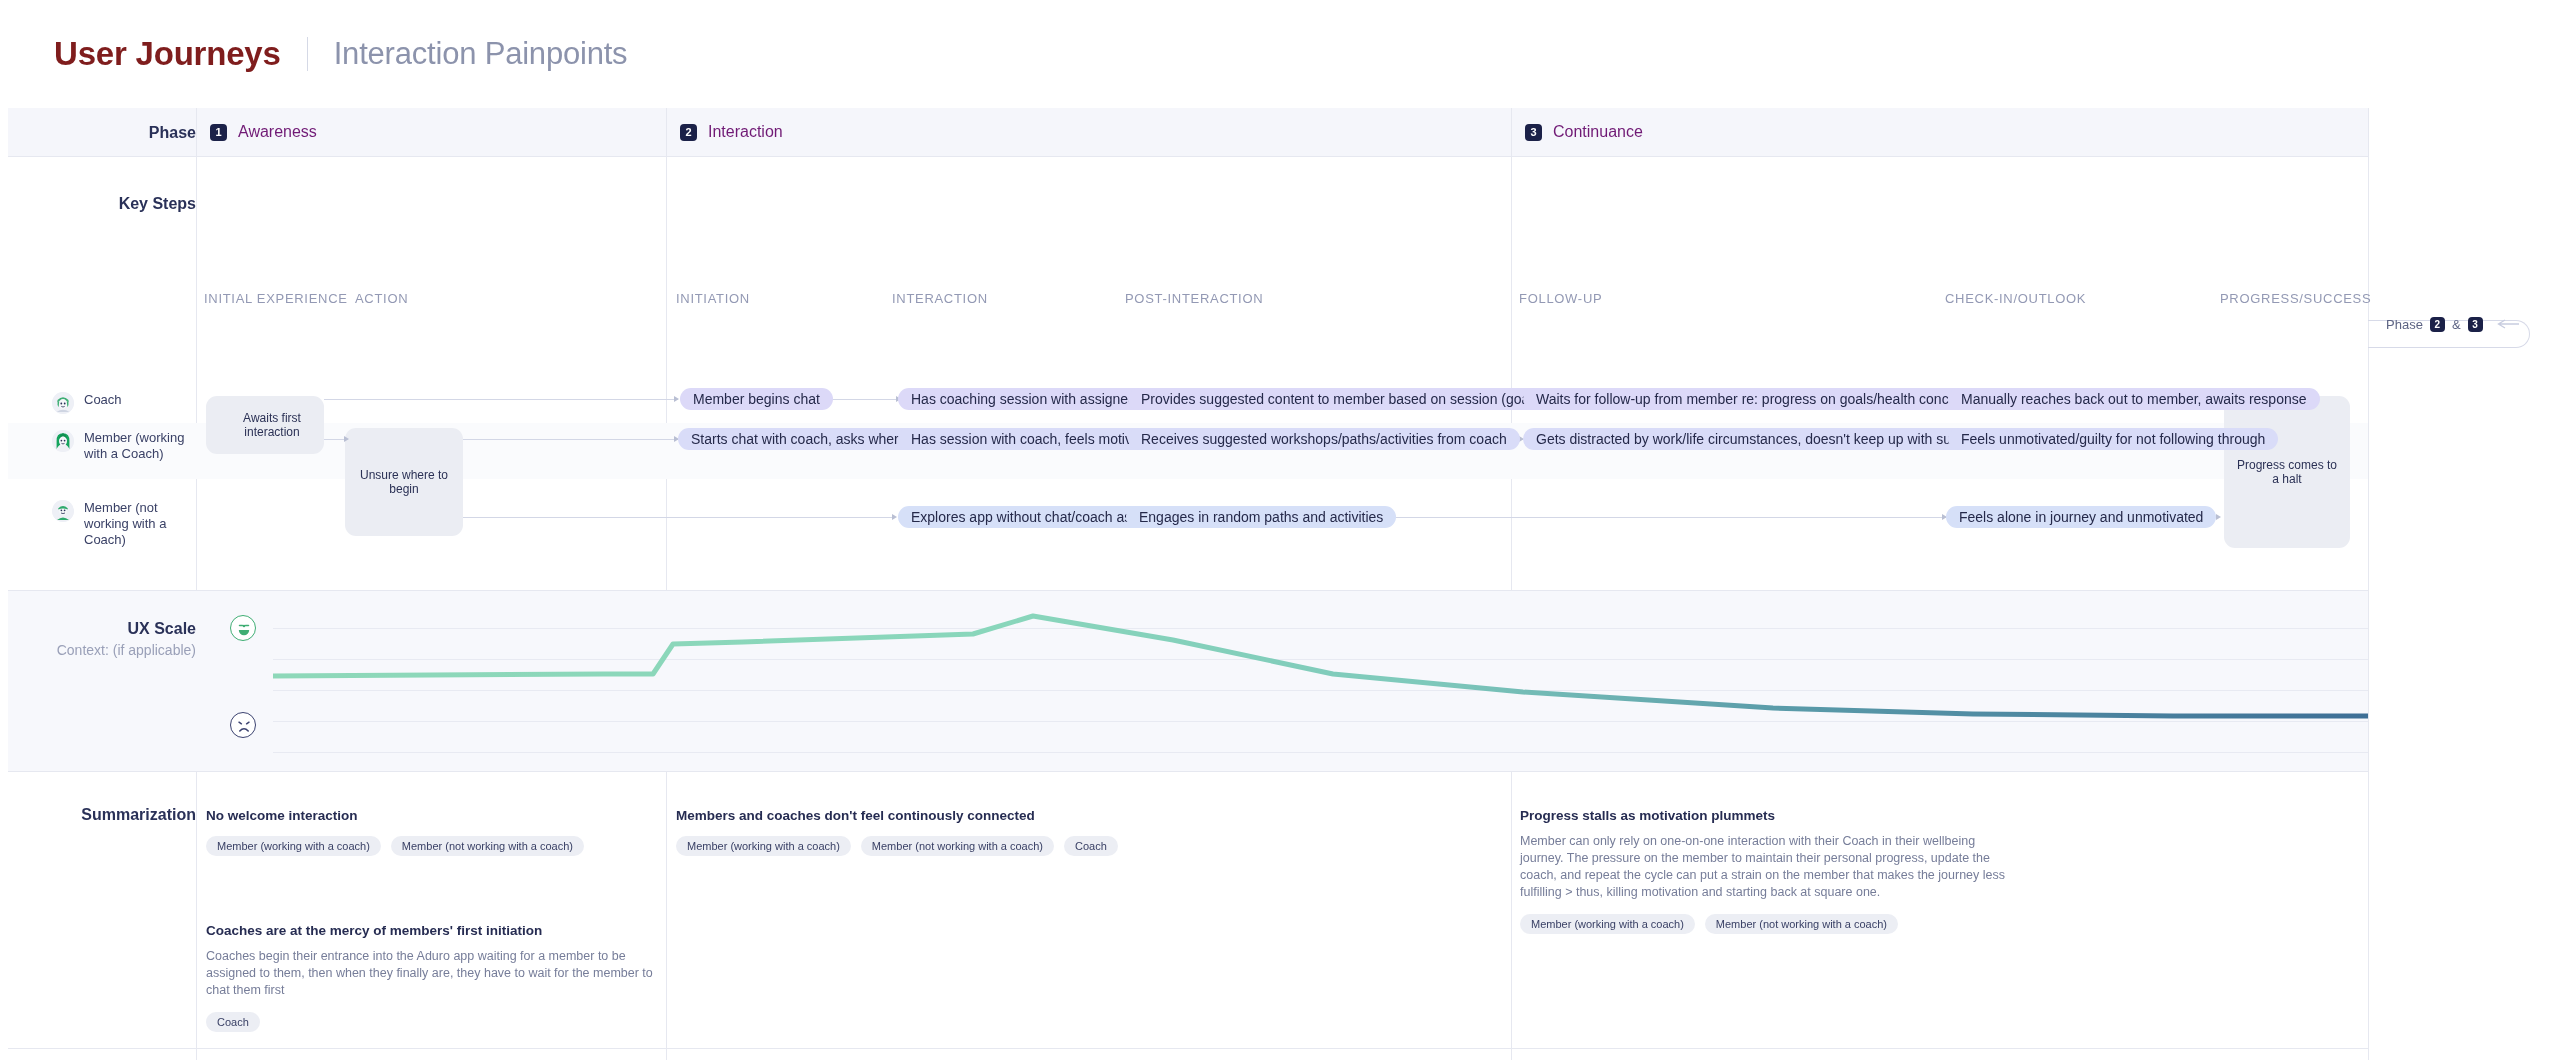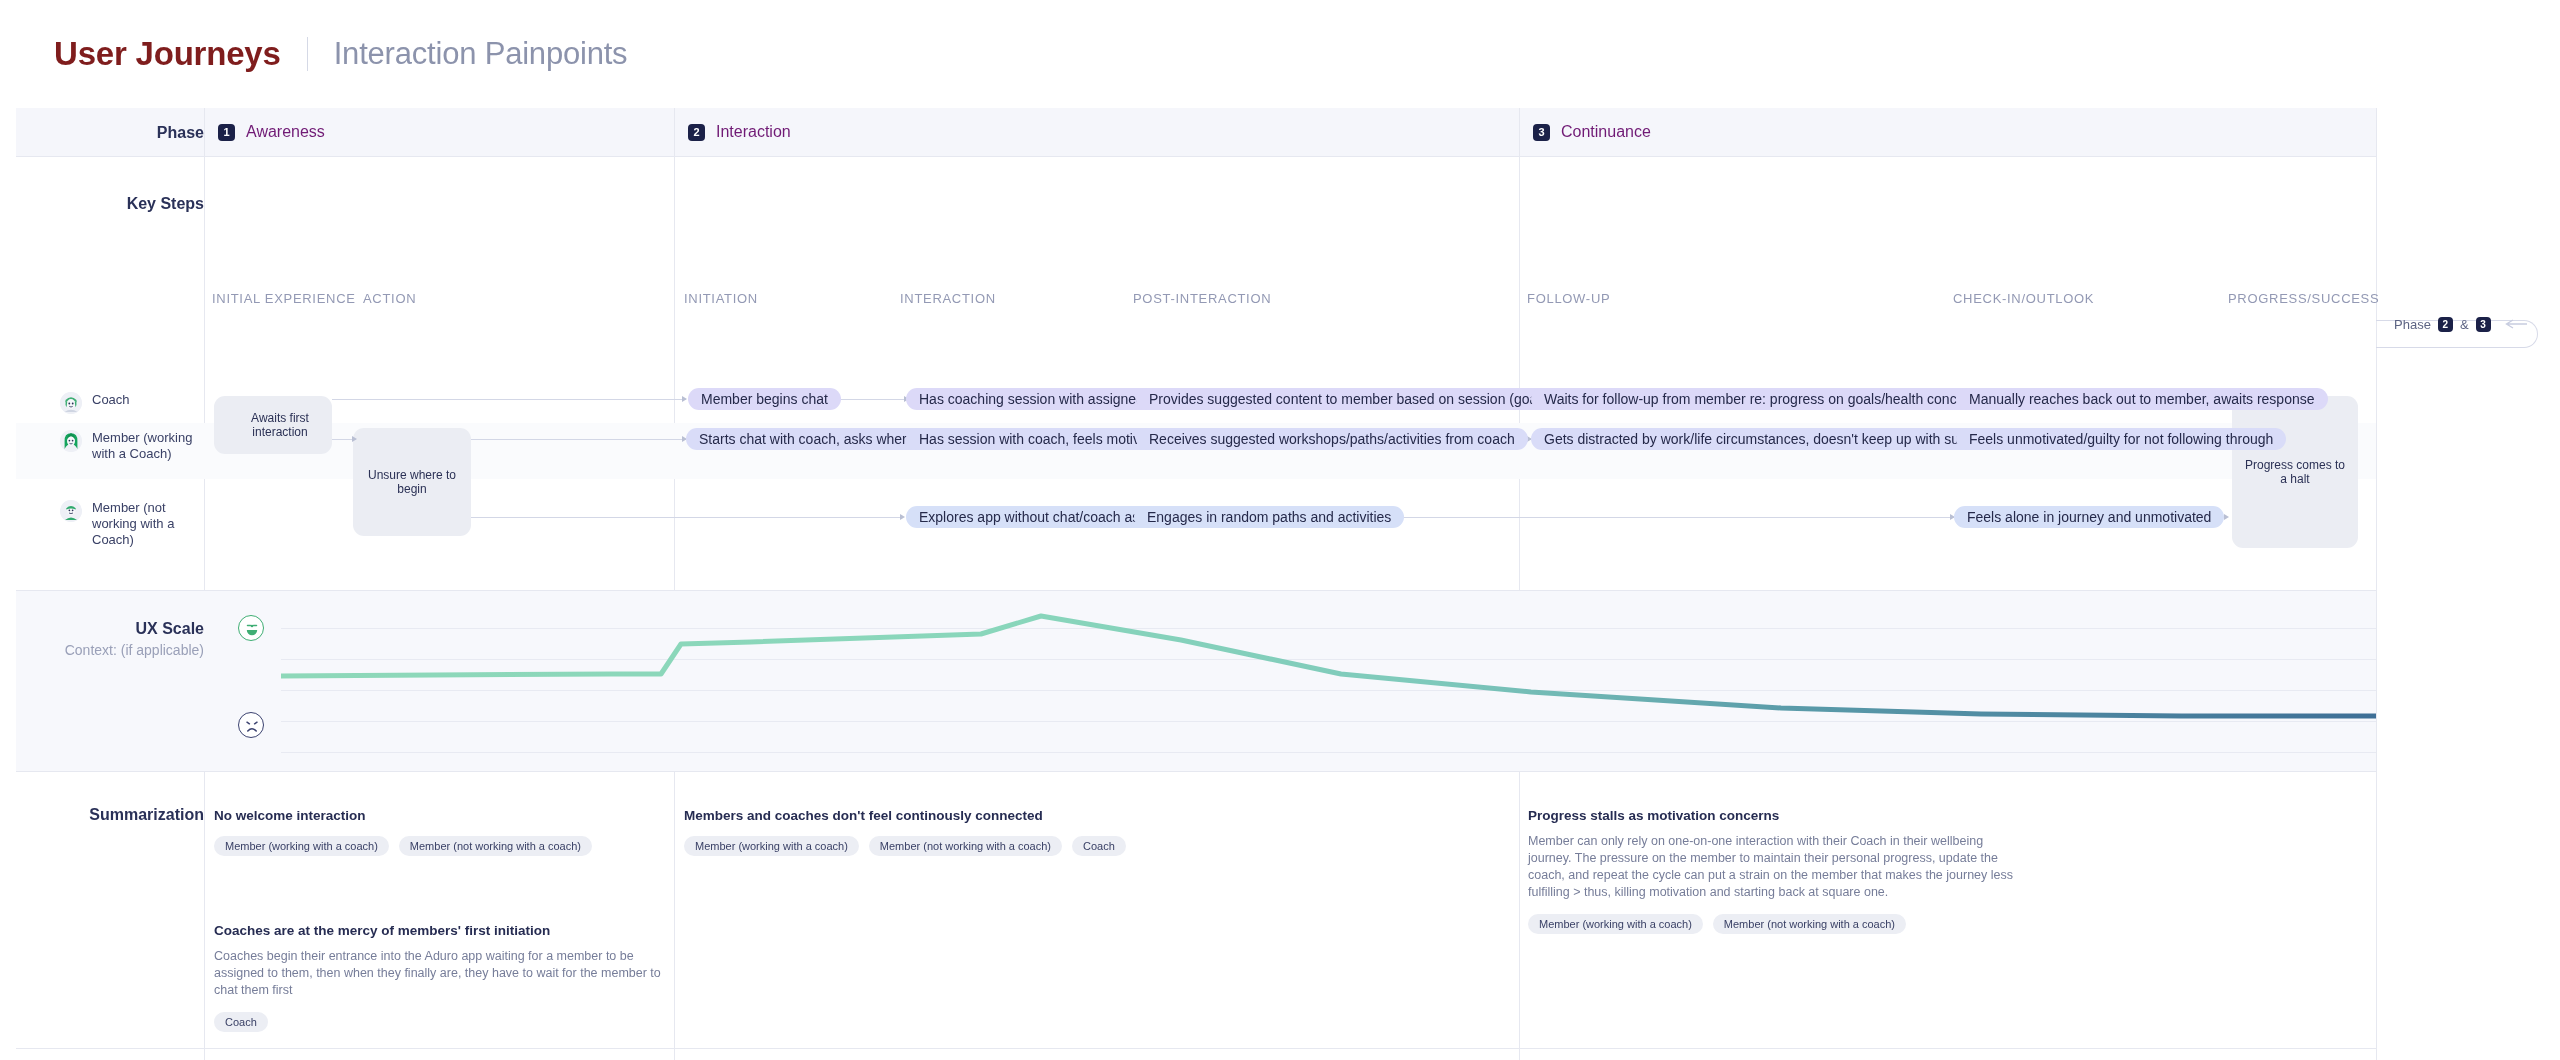--- a/index.html
+++ b/index.html
@@ -15,21 +15,21 @@
   
   .page-header {
     position: absolute; left: 0; top: 0; width: 2560px; height: 108px;
     display: flex; align-items: center; padding-left: 54px; gap: 26px;
   }
   .title-main { font-size: 33px; font-weight: bold; color: #7f1d1d; letter-spacing: -.2px; }
   .title-sep { width: 1px; height: 34px; background: #d5d9e6; }
   .title-sub { font-size: 31px; font-weight: normal; color: #8c93ac; letter-spacing: -.2px; }
 
   
-  .board { position: absolute; left: 16px; top: 108px; width: 2128px; height: 952px; }
+  .board { position: absolute; left: 8px; top: 108px; width: 2128px; height: 952px; }
 
   .row-label {
     position: absolute; left: 0; width: 188px;
     font-size: 16px; font-weight: bold; color: #2a3158;
     text-align: right; padding-right: 0;
   }
   .row-label .sub { display:block; font-weight: normal; font-size: 14px; color: #9aa0b8; margin-top: 4px; }
 
   
   .phase-band {
@@ -364,21 +364,21 @@
   <div class="summary-block" style="left:668px;top:700px;width:475px;">
     <div class="summary-title">Members and coaches don't feel continously connected</div>
     <div class="tag-row">
       <span class="tag">Member (working with a coach)</span>
       <span class="tag">Member (not working with a coach)</span>
       <span class="tag">Coach</span>
     </div>
   </div>
 
   <div class="summary-block" style="left:1512px;top:700px;width:500px;">
-    <div class="summary-title">Progress stalls as motivation concerns</div>
+    <div class="summary-title">Progress stalls as motivation plummets</div>
     <div class="summary-body">Member can only rely on one-on-one interaction with their Coach in their wellbeing journey. The pressure on the member to maintain their personal progress, update the coach, and repeat the cycle can put a strain on the member that makes the journey less fulfilling &gt; thus, killing motivation and starting back at square one.</div>
     <div class="tag-row">
       <span class="tag">Member (working with a coach)</span>
       <span class="tag">Member (not working with a coach)</span>
     </div>
   </div>
 
 </div>
 
 </body></html>

